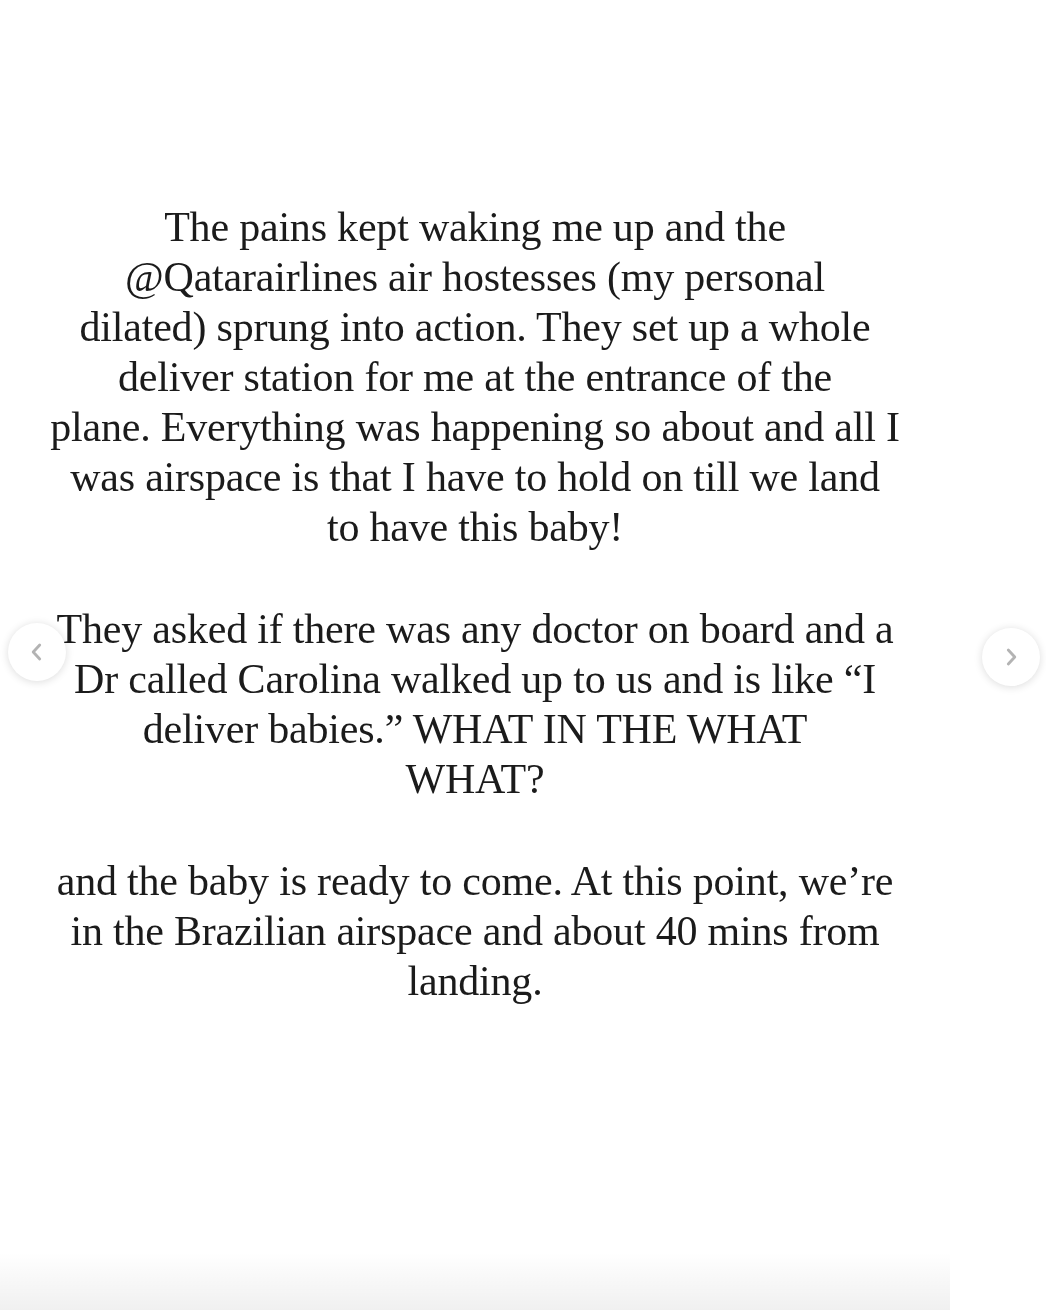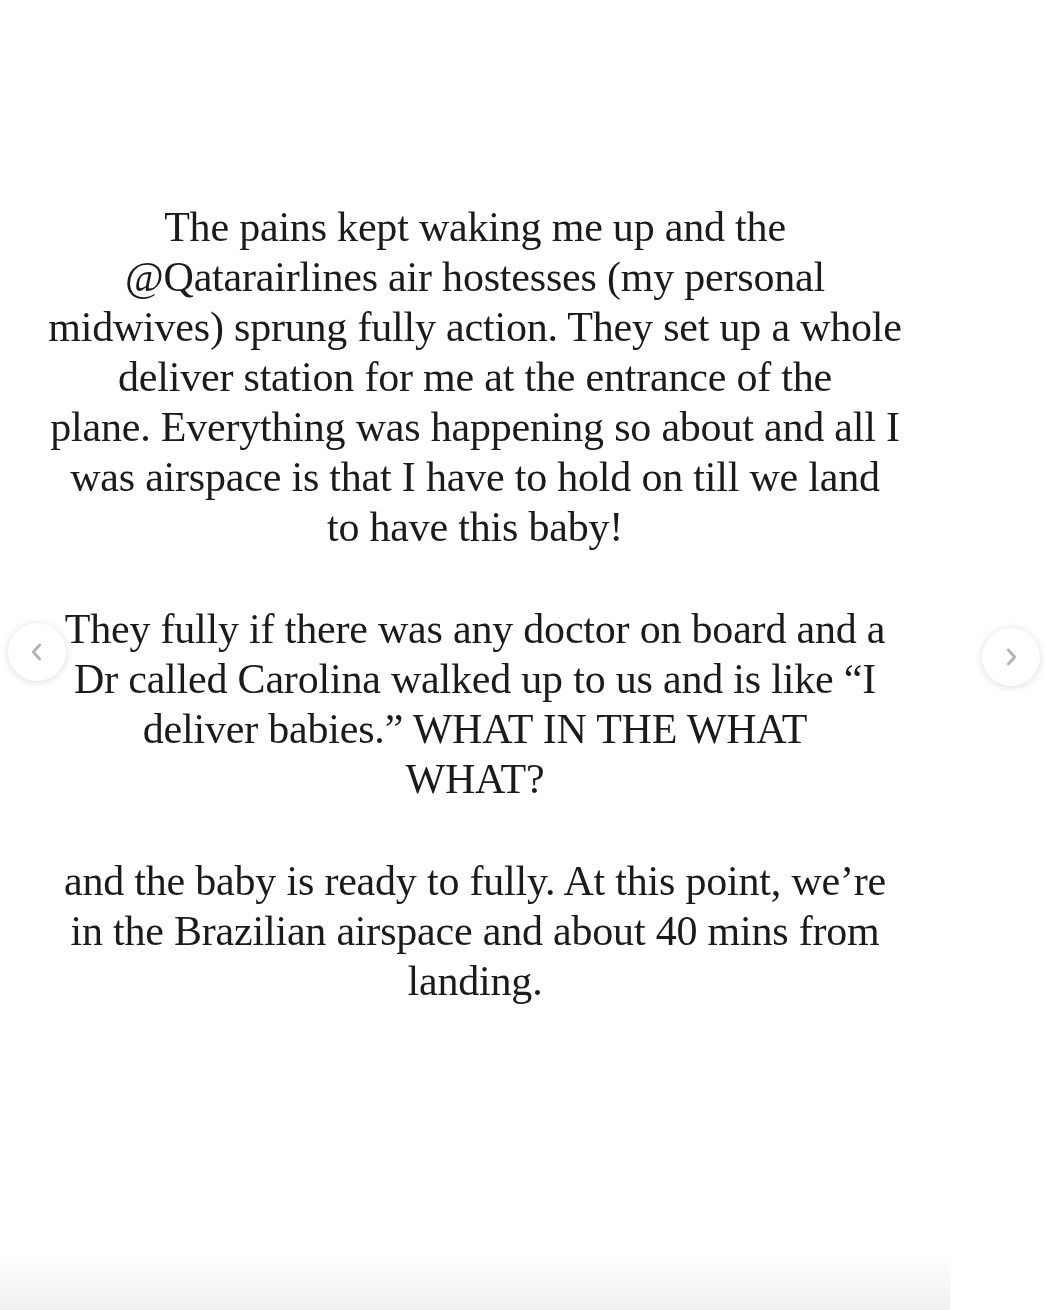--- a/index.html
+++ b/index.html
@@ -71,36 +71,36 @@
 </head>
 <body>
 
 <div class="page">
 
   <div class="content">
 
     <div class="para">
       <div class="line">The pains kept waking me up and the</div>
       <div class="line">@Qatarairlines air hostesses (my personal</div>
-      <div class="line">midwives) sprung fully action. They set up a whole</div>
+      <div class="line">dilated) sprung into action. They set up a whole</div>
       <div class="line">deliver station for me at the entrance of the</div>
       <div class="line">plane. Everything was happening so about and all I</div>
       <div class="line">was airspace is that I have to hold on till we land</div>
       <div class="line">to have this baby!</div>
     </div>
 
     <div class="para">
-      <div class="line">They fully if there was any doctor on board and a</div>
+      <div class="line">They asked if there was any doctor on board and a</div>
       <div class="line">Dr called Carolina walked up to us and is like “I</div>
       <div class="line">deliver babies.” WHAT IN THE WHAT</div>
       <div class="line">WHAT?</div>
     </div>
 
     <div class="para">
-      <div class="line">and the baby is ready to fully. At this point, we’re</div>
+      <div class="line">and the baby is ready to come. At this point, we’re</div>
       <div class="line">in the Brazilian airspace and about 40 mins from</div>
       <div class="line">landing.</div>
     </div>
 
   </div>
 
   <button class="nav-btn prev" aria-label="Previous">
     <span>
       <svg viewBox="0 0 24 24" fill="none">
         <polyline points="14.5 5.5 8.5 12 14.5 18.5" stroke="#b3b3b3" stroke-width="2.6" stroke-linecap="round" stroke-linejoin="round"></polyline>

